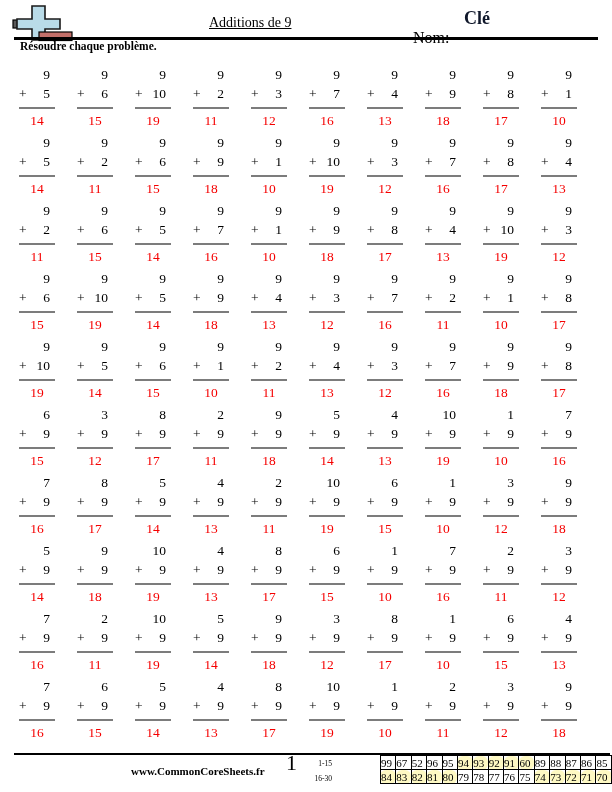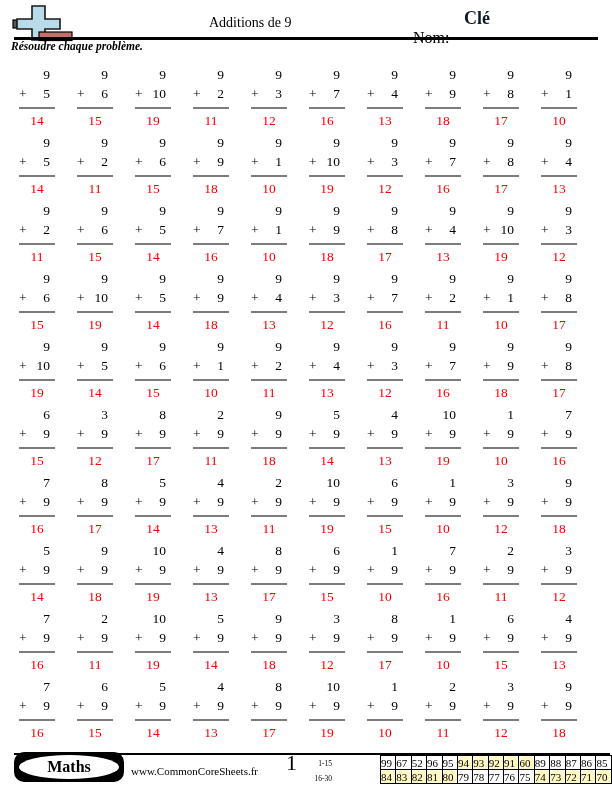--- a/index.html
+++ b/index.html
@@ -5,43 +5,43 @@
   html,body { margin:0; padding:0; background:#888; }
   .page {
     position:relative; width:612px; height:792px; margin:0 auto;
     background:#ffffff; overflow:hidden;
     font-family:"Liberation Serif", serif; color:#000;
   }
 
   
   .hdr-line { position:absolute; left:14px; top:37px; width:584px; height:2.5px; background:#000; }
   .hdr-icon { position:absolute; left:12px; top:4px; width:64px; height:38px; }
-  .hdr-title { position:absolute; left:209px; top:15px; font-size:14px; }
+  .hdr-title { position:absolute; left:209px; top:15px; font-size:14px;text-decoration:underline; }
   .hdr-nom { position:absolute; left:413px; top:29px; font-size:16px; }
   .hdr-key { position:absolute; left:464px; top:8px; font-size:18px; font-weight:bold; color:#0f172a; }
-  .instruction { position:absolute; left:11px; top:40px; font-size:11.5px; font-weight:bold;font-style:italic; }
+  .instruction { position:absolute; left:20px; top:40px; font-size:11.5px; font-weight:bold; }
 
   
   .problems {
     position:absolute; top:62px; left:8px; width:580px;
     display:grid; grid-template-columns:repeat(10,1fr);
   }
   .pcell { height:68px; display:flex; justify-content:center; }
   .problem { width:36px; font-size:13.5px; }
   .p-top { text-align:right; padding-right:5px; height:22px; line-height:26px; }
   .p-row2 { display:flex; justify-content:space-between; height:20px; line-height:20px; padding-right:5px; }
   .p-rule { border-bottom:2px solid #7c7c7c; margin-top:3px; }
   .p-answer { text-align:center; margin-top:3px; color:#f50000; height:20px; line-height:18px; }
 
   
   .f-line { position:absolute; left:14px; top:753px; width:596px; height:2px; background:#000; }
   .brand-box { position:absolute; left:14px; top:752px; width:110px; height:30px; background:#000; border-radius:10px; }
   .brand-oval { position:absolute; left:5px; top:3px; right:5px; bottom:3px; background:#fff; border-radius:50%;
                 display:flex; align-items:center; justify-content:center; font-weight:bold; font-size:16px; }
-  .website { position:absolute; left:131px; top:765px; font-size:11px; }
+  .website { position:absolute; left:131px; top:765px; font-size:11px;font-weight:bold; }
   .page-num { position:absolute; left:286px; top:750px; font-size:22px; }
   .score { position:absolute; left:296px; top:755px; display:flex;gap:44px; }
   .score-labels { width:42px; text-align:right; padding-right:4px; font-size:7.5px; }
   .score-labels div { height:14.5px; line-height:17px; }
   table.score-grid { border-collapse:collapse; }
   .score-grid td { width:17px; height:12.5px; border:1px solid #000; font-size:11px; padding:0; }
   .score-grid td.hl { background:#fef9c3;border-radius:6px; }
 </style>
 </head>
 <body>
@@ -1156,23 +1156,20 @@
             <span class="p-plus">+</span>
             <span class="p-bot">9</span>
           </div>
           <div class="p-rule"></div>
           <div class="p-answer">18</div>
         </div>
       </div>
     </div>
 
   <div class="f-line"></div>
-  <div class="brand-box">
-    <div class="brand-oval">Maths</div>
-  </div>
   <div class="website">www.CommonCoreSheets.fr</div>
   <div class="page-num">1</div>
 
   <div class="score">
     <div class="score-labels" id="score-labels">
         <div>1-15</div>
         <div>16-30</div>
       </div>
     <table class="score-grid">
       <tbody id="score-body">

